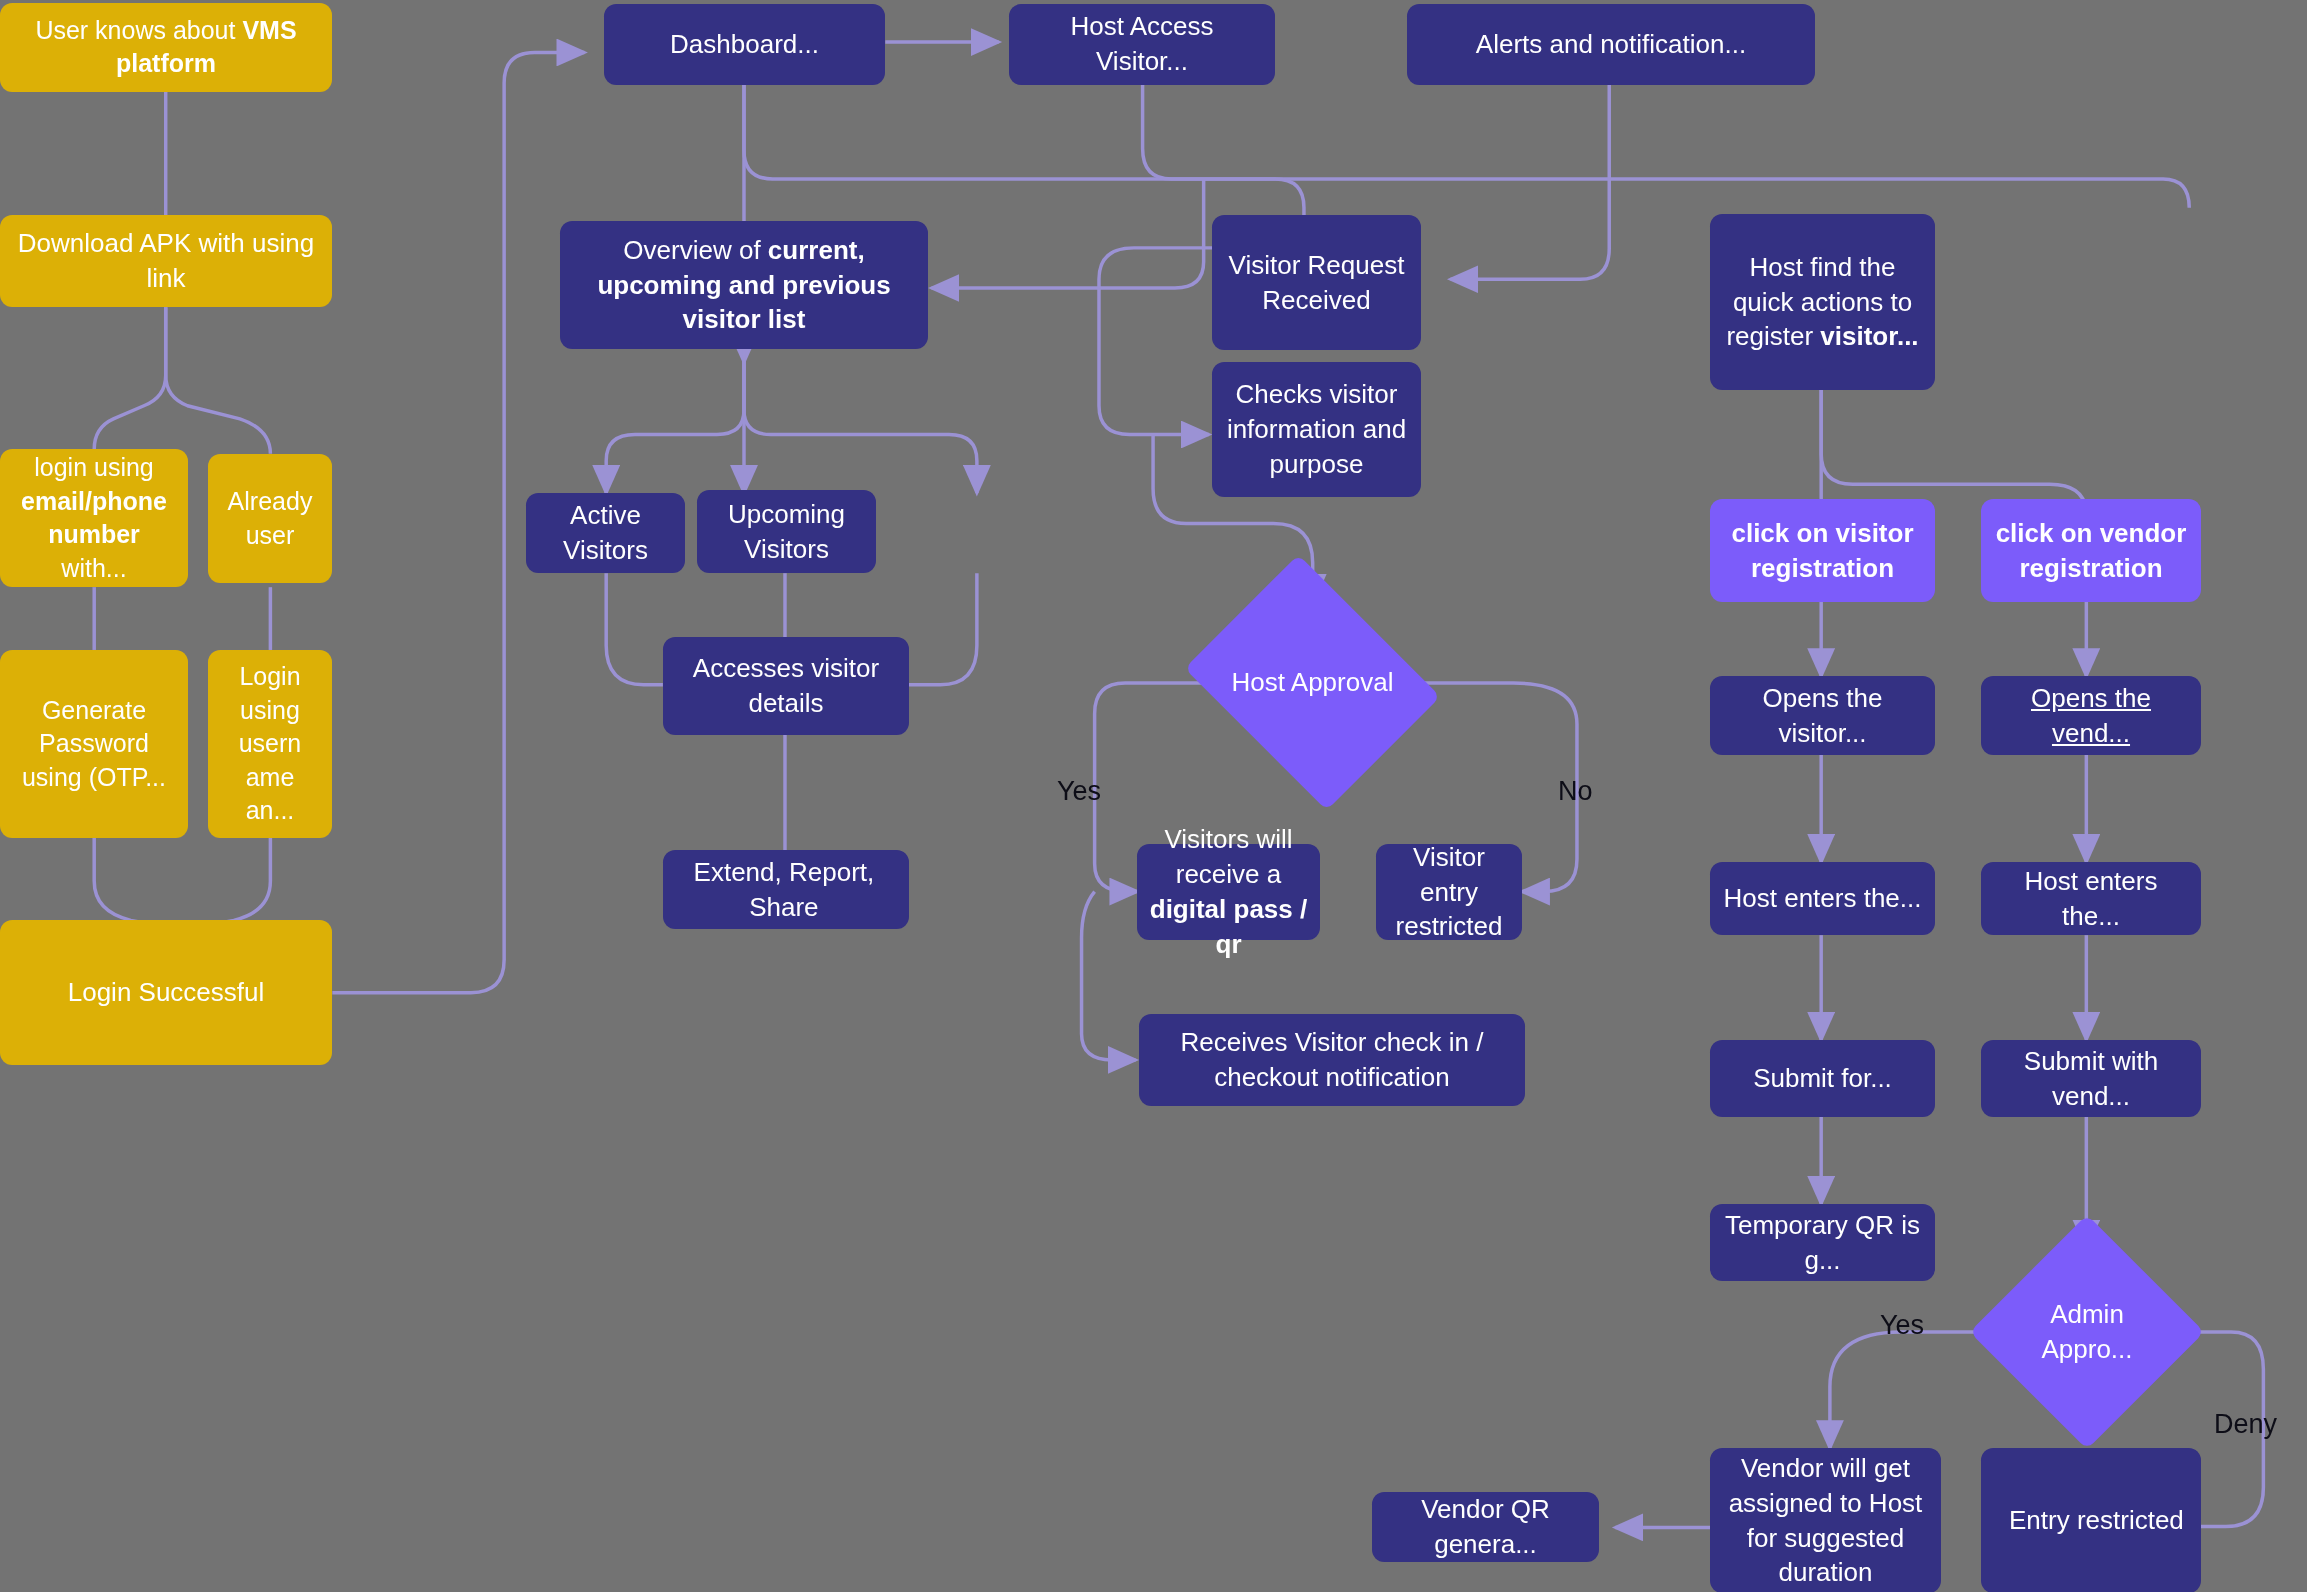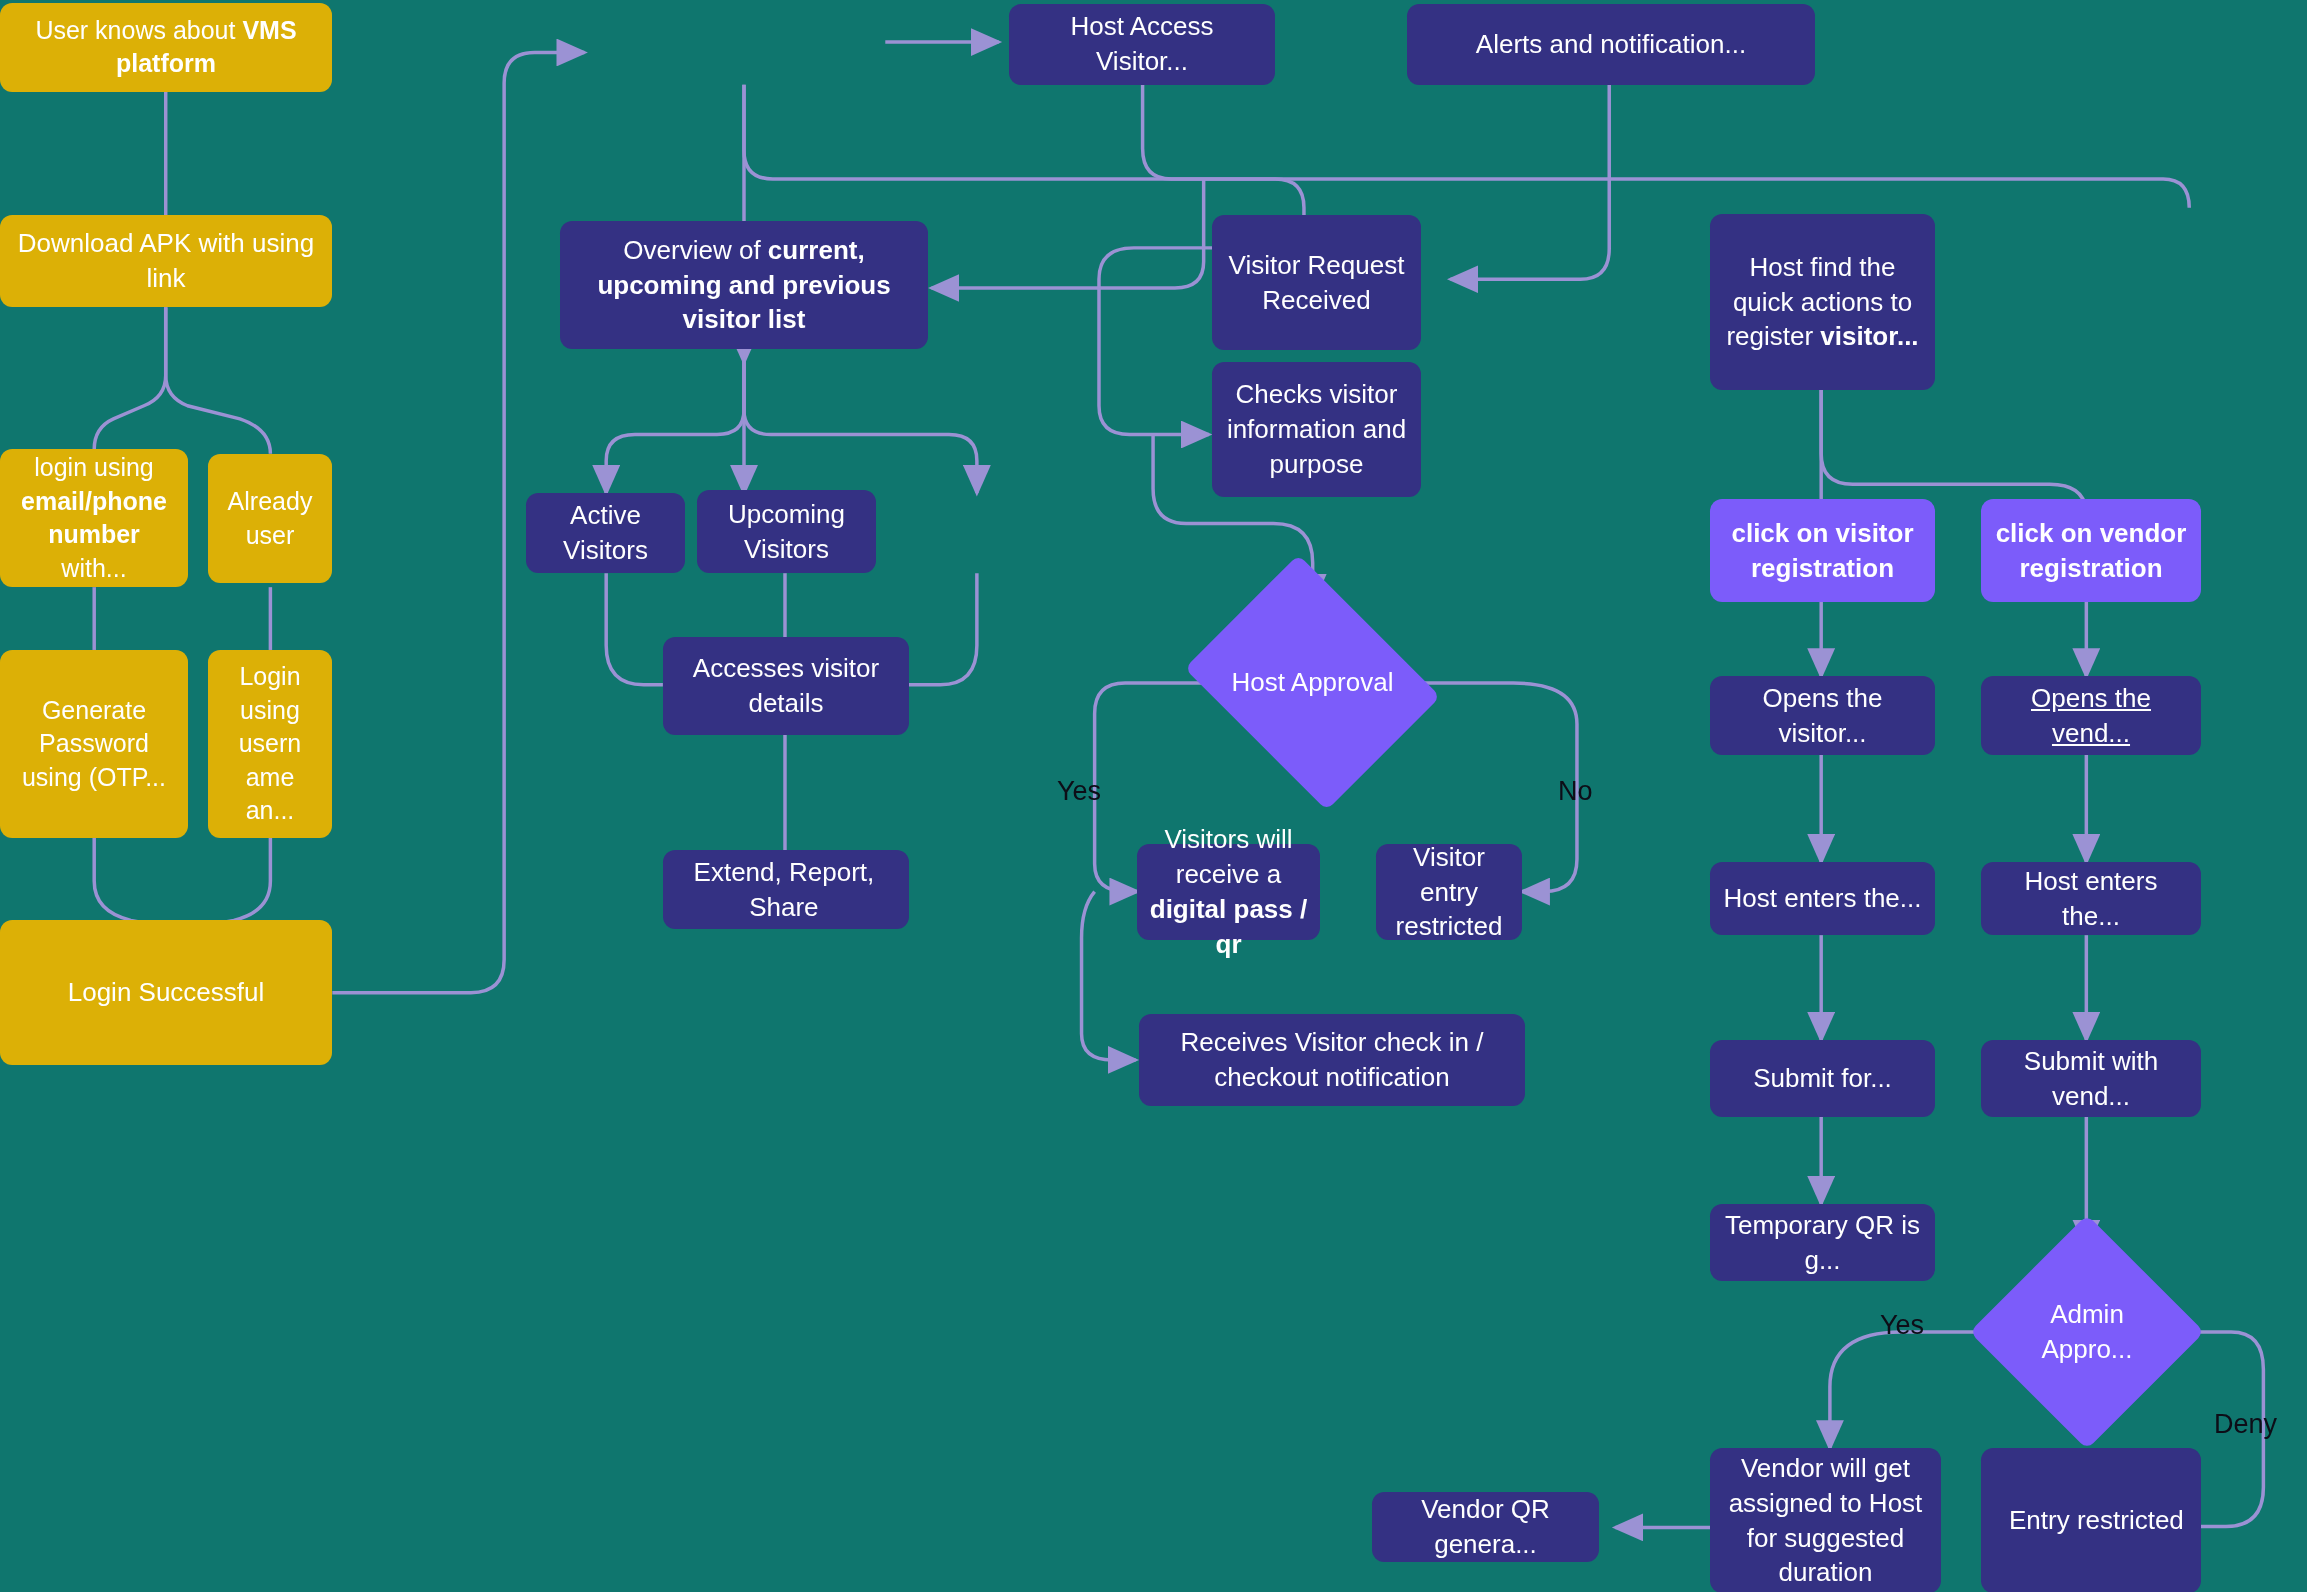--- a/index.html
+++ b/index.html
@@ -4,21 +4,21 @@
 <style>
   html, body {
     margin: 0;
     padding: 0;
     background: #4b656e;
   }
   #canvas {
     position: relative;
     width: 2307px;
     height: 1593px;
-    background: #0f766e;
+    background: #737373;
     font-family: "Liberation Sans", sans-serif;
     overflow: hidden;
   }
   #edges {
     position: absolute;
     left: 0; top: 0;
     width: 2307px;
     height: 1593px;
     pointer-events: none;
   }
@@ -176,20 +176,23 @@
   </div>
 
   <div class="node gold f-29" style="left:208px; top:650px; width:124px; height:188px;">
     <span class="txt">Login using usern ame an...</span>
   </div>
 
   <div class="node gold f-30" style="left:0px; top:920px; width:332px; height:145px;">
     <span class="txt">Login Successful</span>
   </div>
 
+  <div class="node navy f-30" style="left:604px; top:3.5px; width:281px; height:81px;">
+    <span class="txt">Dashboard...</span>
+  </div>
 
   <div class="node navy f-30" style="left:1009px; top:3.5px; width:266px; height:81px;">
     <span class="txt">Host Access Visitor...</span>
   </div>
 
   <div class="node navy f-30" style="left:1407px; top:3.5px; width:408px; height:81px;">
     <span class="txt">Alerts and notification...</span>
   </div>
 
   <div class="node navy f-30" style="left:560px; top:221px; width:368px; height:128px;">

